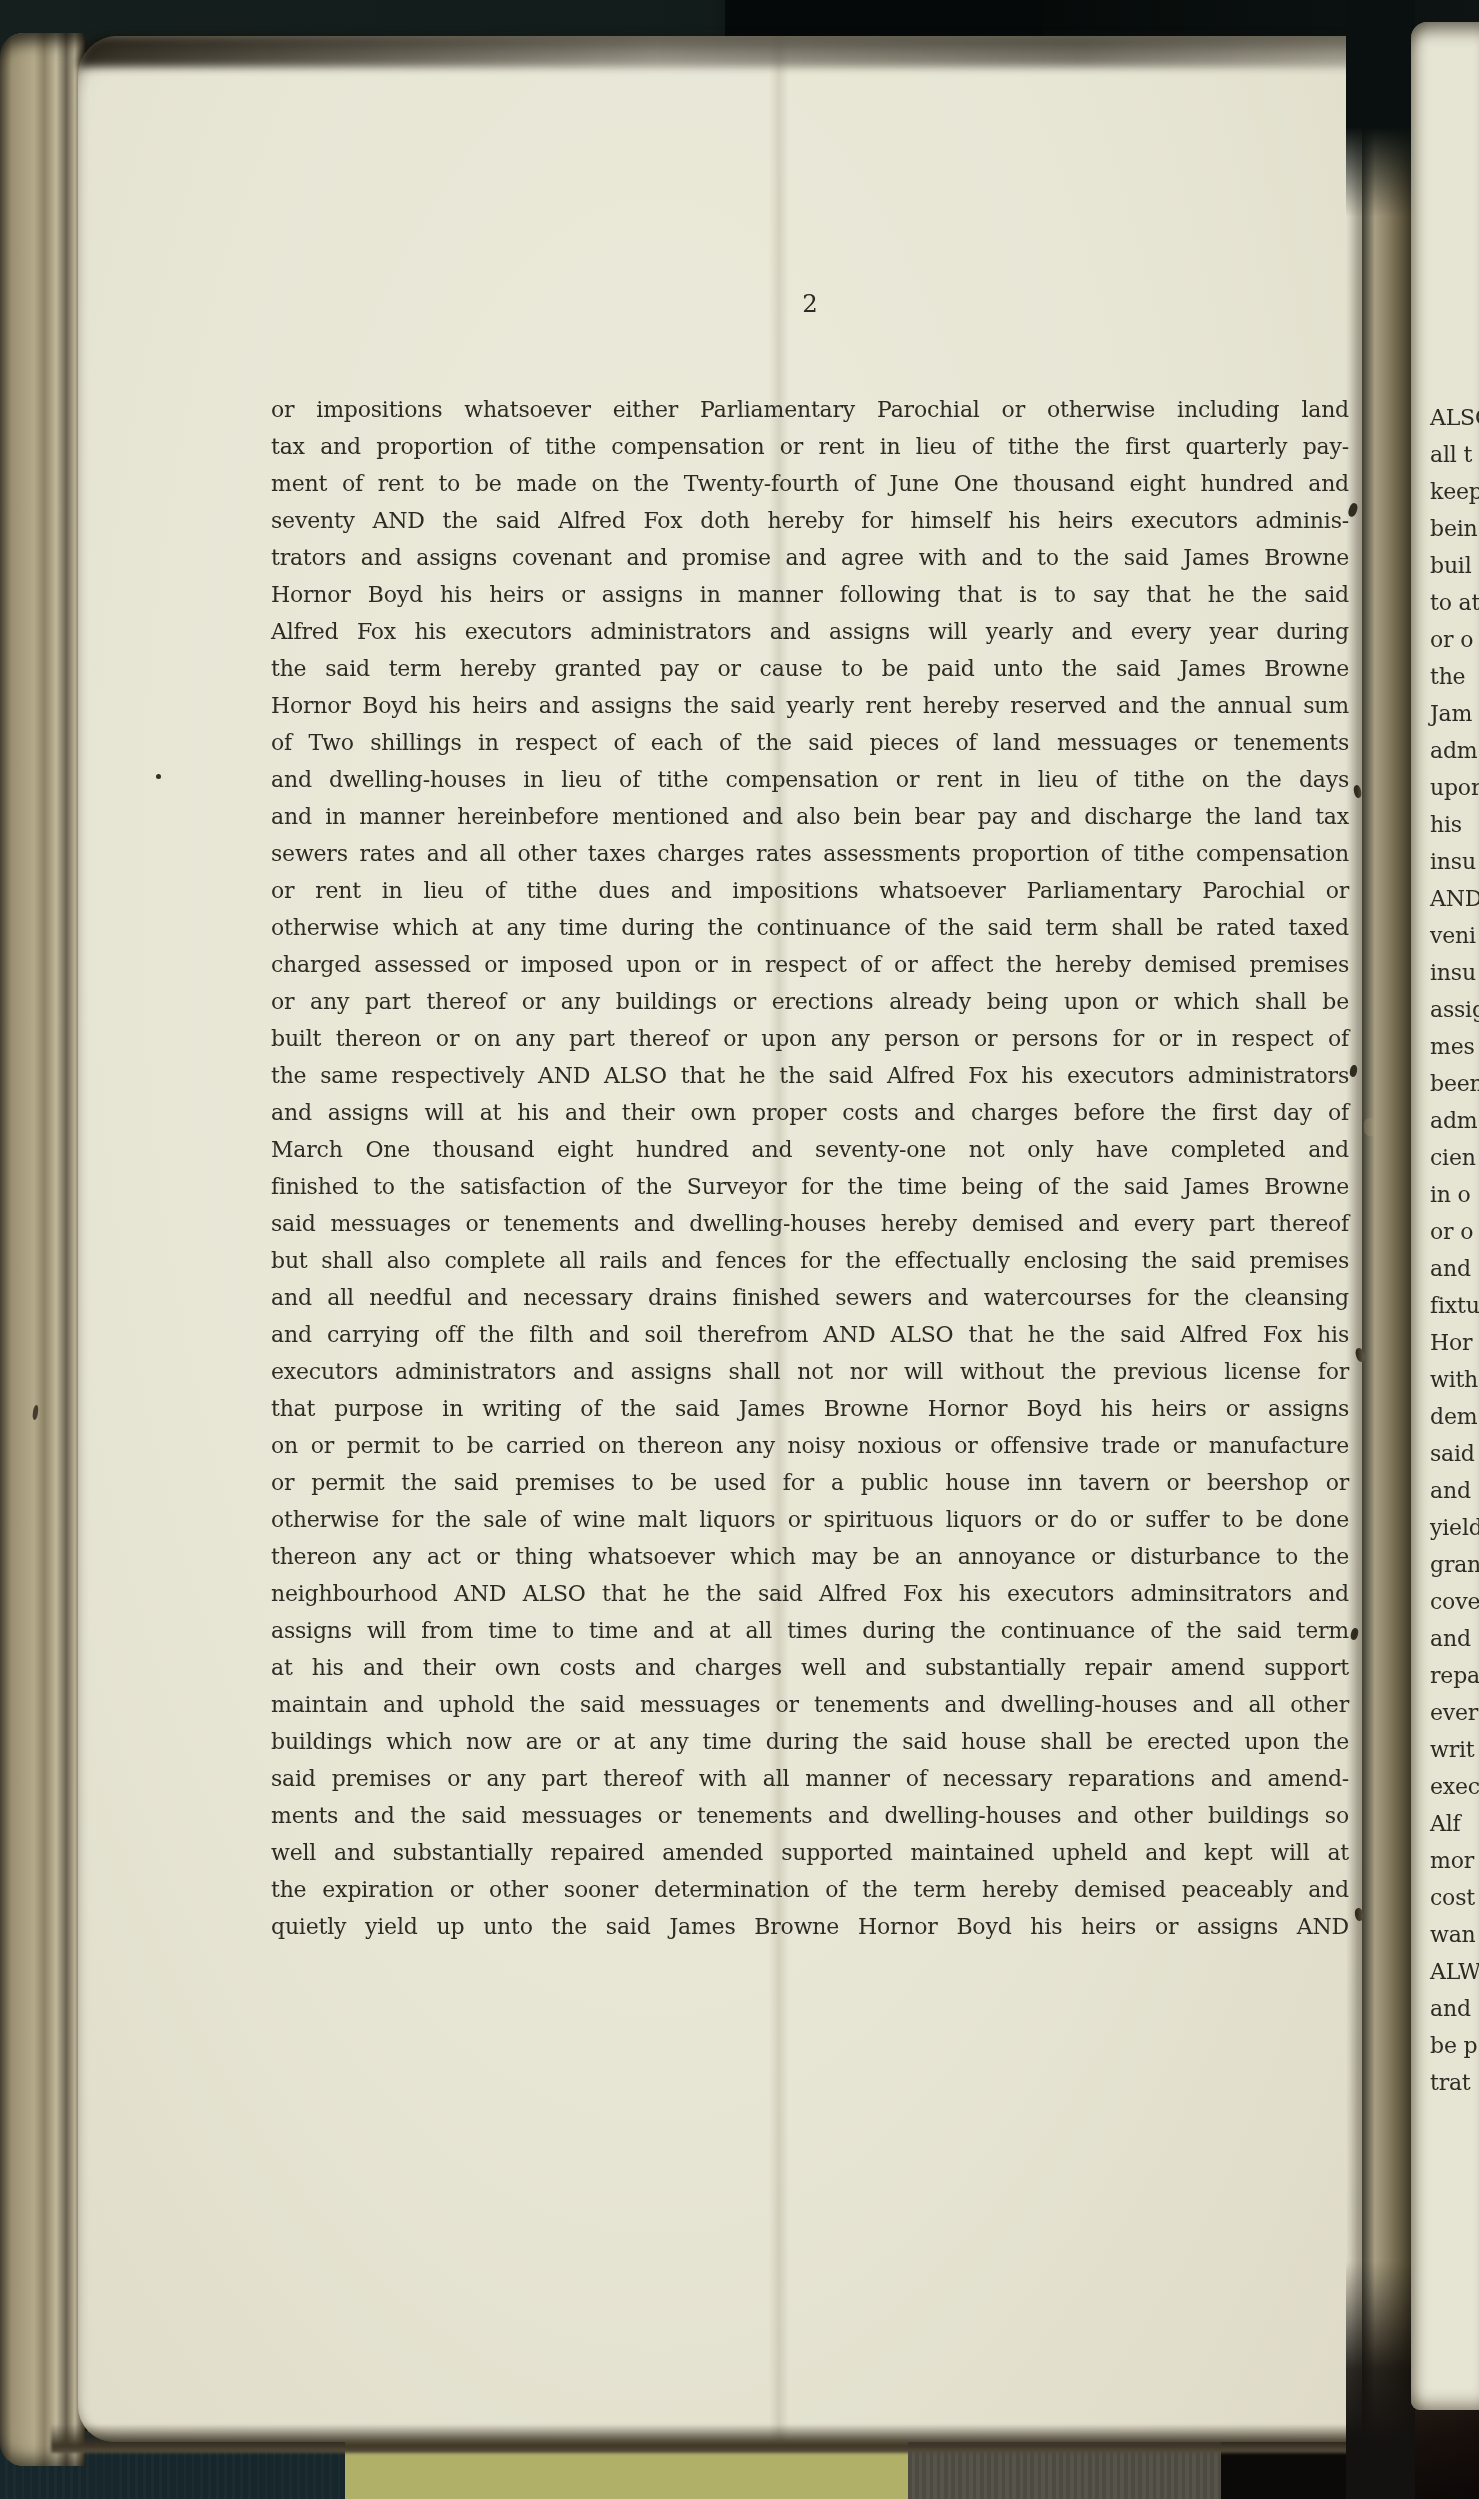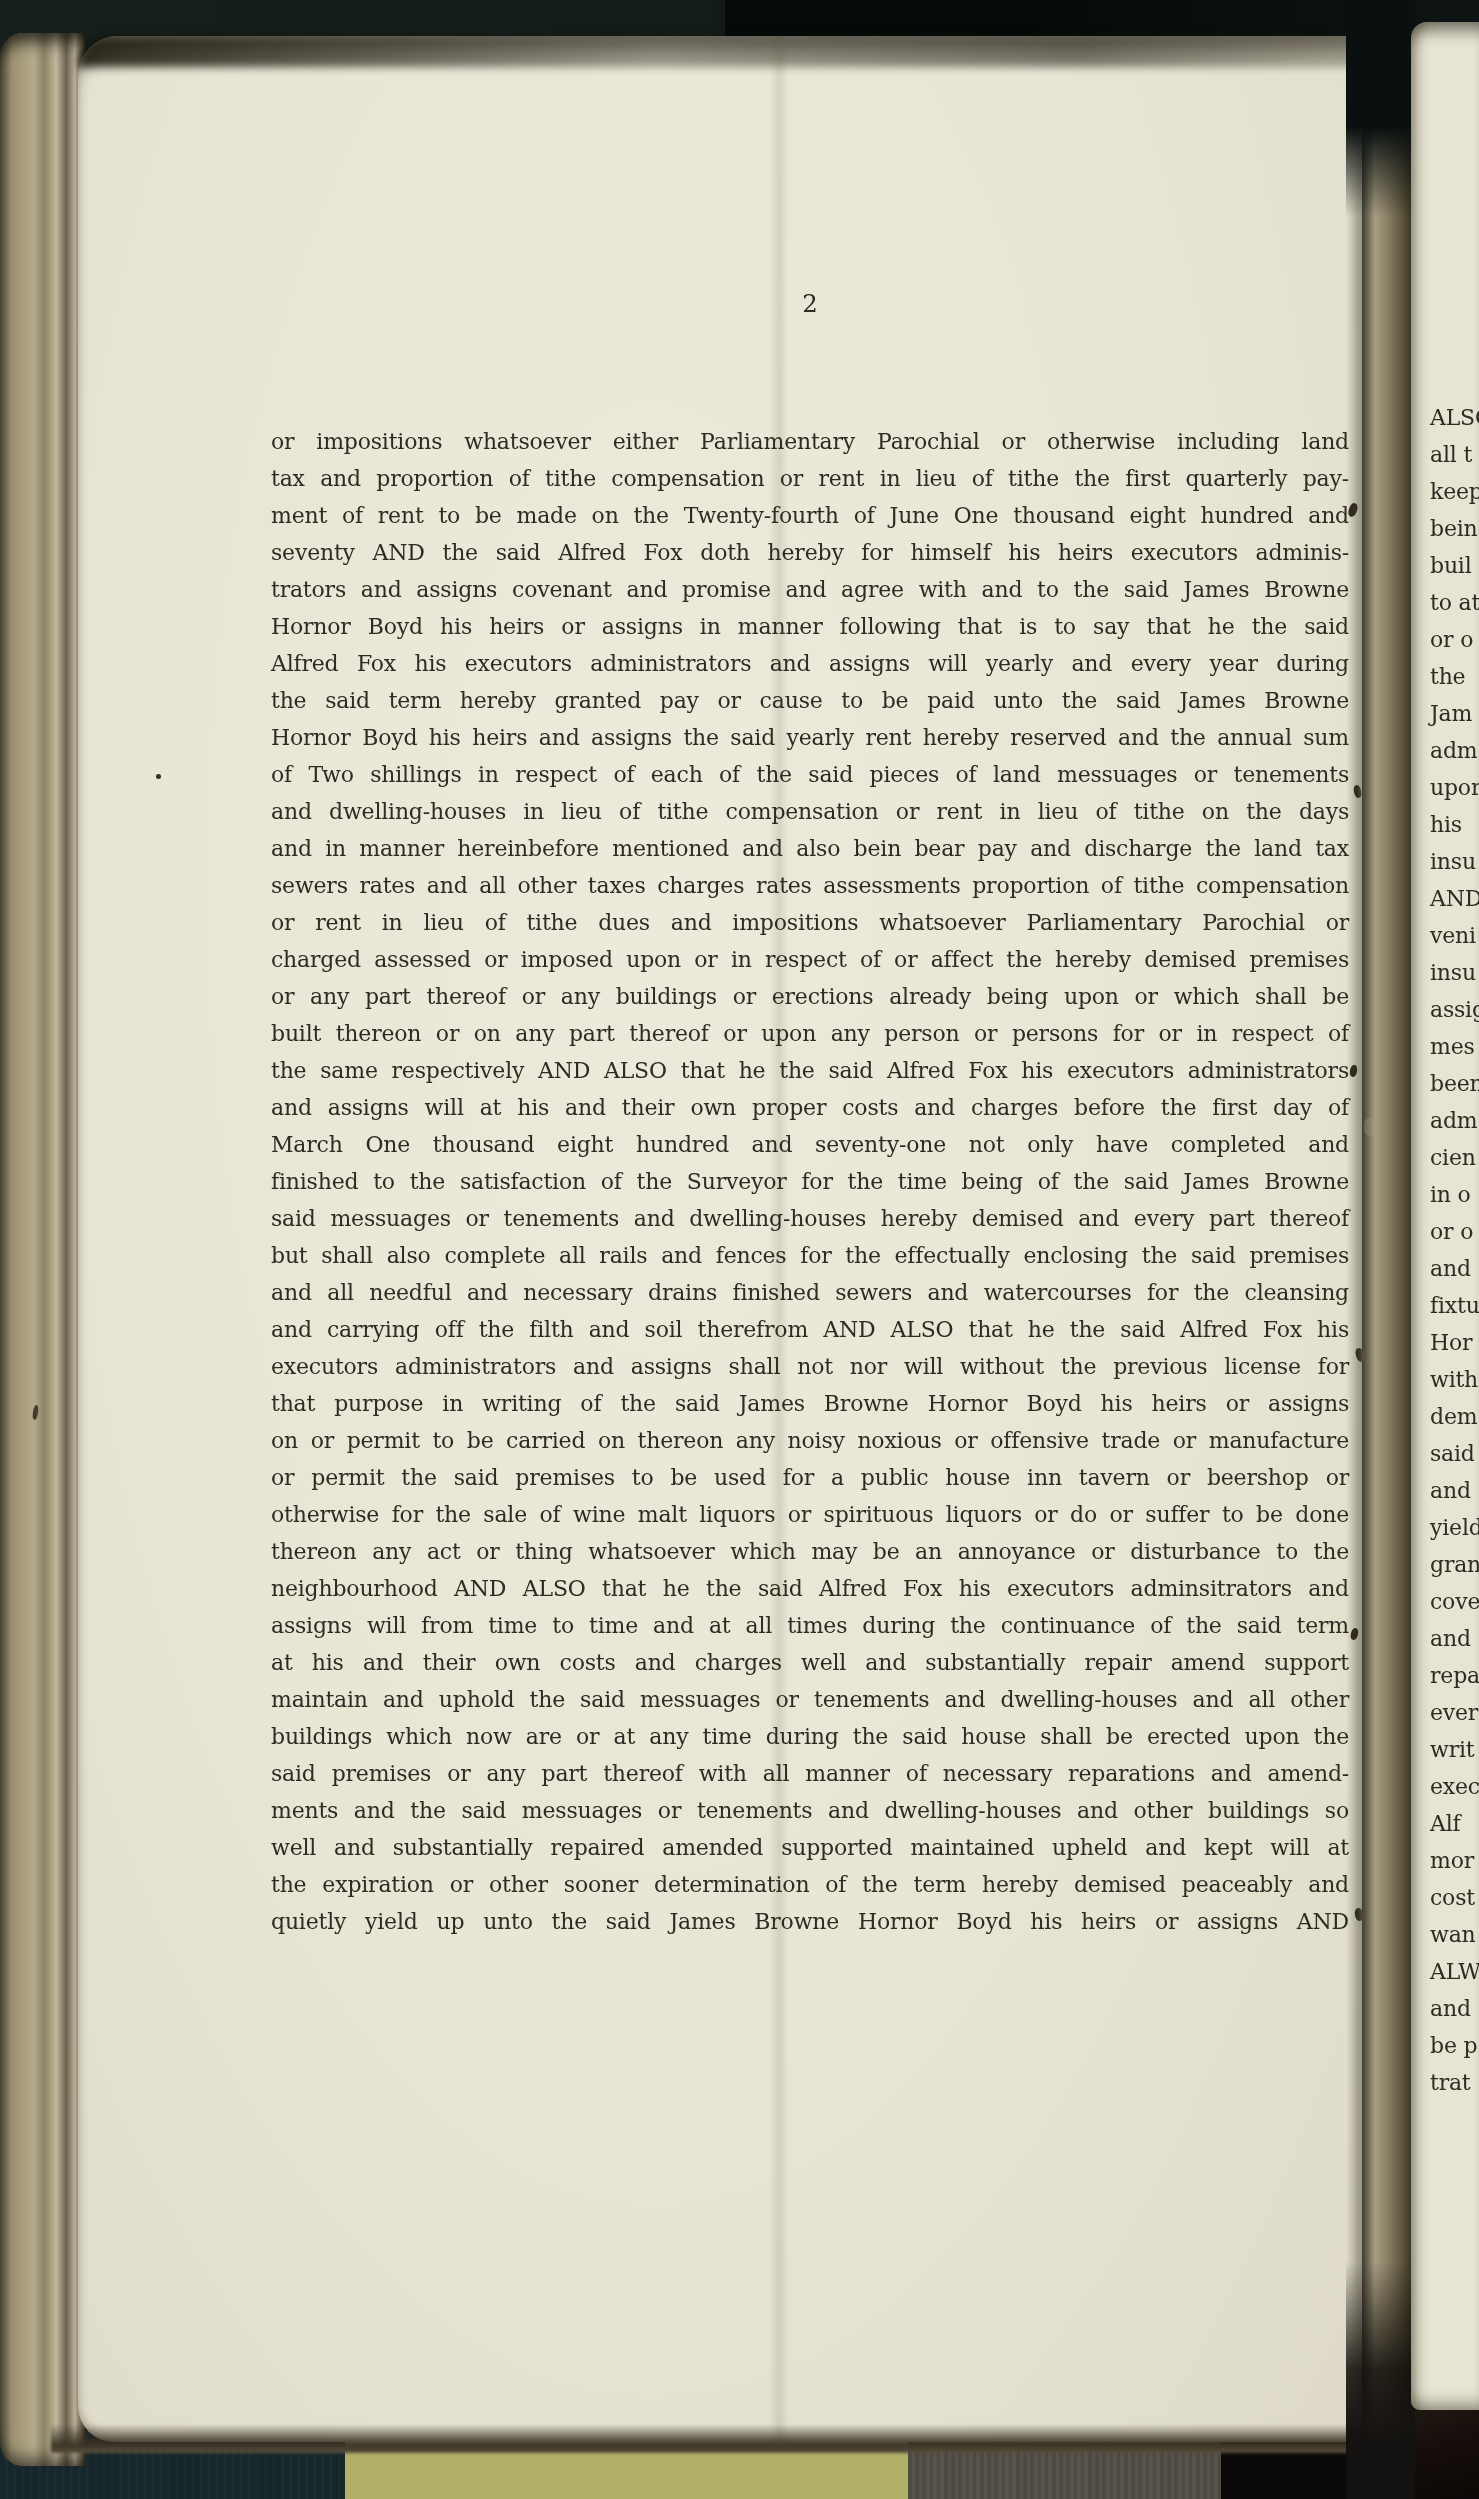--- a/index.html
+++ b/index.html
@@ -53,21 +53,21 @@
       linear-gradient(to right,rgba(40,32,20,0) 0%,rgba(40,32,20,.25) 16%,#a89e82 42%,#8a8066 60%,#60583f 80%,#2f2a1f 100%);}
   
   .right-page{position:absolute;left:1411px;top:22px;width:69px;height:2388px;overflow:hidden;
     border-radius:16.3px 0 0 9px;background:#e6e4d3;
     box-shadow:inset 12.7px 0 12.7px -8.1px rgba(70,60,40,.55), inset 0 20px 16.3px -11.8px rgba(20,16,8,.55),
                inset 0 -16.3px 14.5px -10px rgba(50,40,25,.45);}
   
   .page-number{position:absolute;left:271px;top:289px;width:1078px;text-align:center;
     font-size:24.4px;color:#2e2b24;}
   .text-block{position:absolute;left:271px;top:391px;width:1078px;
-    font-size:22px;line-height:37px;color:#2e2b24;text-align:justify;margin-top:32px;}
+    font-size:22px;line-height:37px;color:#2e2b24;text-align:justify;}
   .text-line{height:37px;white-space:nowrap;text-align:justify;text-align-last:justify;
     letter-spacing:-0.2px;overflow:visible;}
   .fragments-column{position:absolute;left:19px;top:377px;width:63px;
     font-size:22px;line-height:37px;color:#2e2b24;}
   .fragment-line{height:37px;white-space:nowrap;letter-spacing:-0.2px;}
   
   .speck{position:absolute;background:#332d22;border-radius:45%;}
   .speck.s1{left:1349px;top:503px;width:8.1px;height:13.6px;transform:rotate(18deg);}
   .speck.s2{left:1354px;top:785px;width:7.2px;height:12.7px;transform:rotate(-12deg);}
   .speck.s3{left:1350px;top:1065px;width:7.2px;height:11.8px;transform:rotate(10deg);}
@@ -108,20 +108,21 @@
       <div class="text-line">trators and assigns covenant and promise and agree with and to the said James Browne</div>
       <div class="text-line">Hornor Boyd his heirs or assigns in manner following that is to say that he the said</div>
       <div class="text-line">Alfred Fox his executors administrators and assigns will yearly and every year during</div>
       <div class="text-line">the said term hereby granted pay or cause to be paid unto the said James Browne</div>
       <div class="text-line">Hornor Boyd his heirs and assigns the said yearly rent hereby reserved and the annual sum</div>
       <div class="text-line">of Two shillings in respect of each of the said pieces of land messuages or tenements</div>
       <div class="text-line">and dwelling-houses in lieu of tithe compensation or rent in lieu of tithe on the days</div>
       <div class="text-line">and in manner hereinbefore mentioned and also bein bear pay and discharge the land tax</div>
       <div class="text-line">sewers rates and all other taxes charges rates assessments proportion of tithe compensation</div>
       <div class="text-line">or rent in lieu of tithe dues and impositions whatsoever Parliamentary Parochial or</div>
+      <div class="text-line">otherwise which at any time during the continuance of the said term shall be rated taxed</div>
       <div class="text-line">charged assessed or imposed upon or in respect of or affect the hereby demised premises</div>
       <div class="text-line">or any part thereof or any buildings or erections already being upon or which shall be</div>
       <div class="text-line">built thereon or on any part thereof or upon any person or persons for or in respect of</div>
       <div class="text-line">the same respectively AND ALSO that he the said Alfred Fox his executors administrators</div>
       <div class="text-line">and assigns will at his and their own proper costs and charges before the first day of</div>
       <div class="text-line">March One thousand eight hundred and seventy-one not only have completed and</div>
       <div class="text-line">finished to the satisfaction of the Surveyor for the time being of the said James Browne</div>
       <div class="text-line">said messuages or tenements and dwelling-houses hereby demised and every part thereof</div>
       <div class="text-line">but shall also complete all rails and fences for the effectually enclosing the said premises</div>
       <div class="text-line">and all needful and necessary drains finished sewers and watercourses for the cleansing</div>

